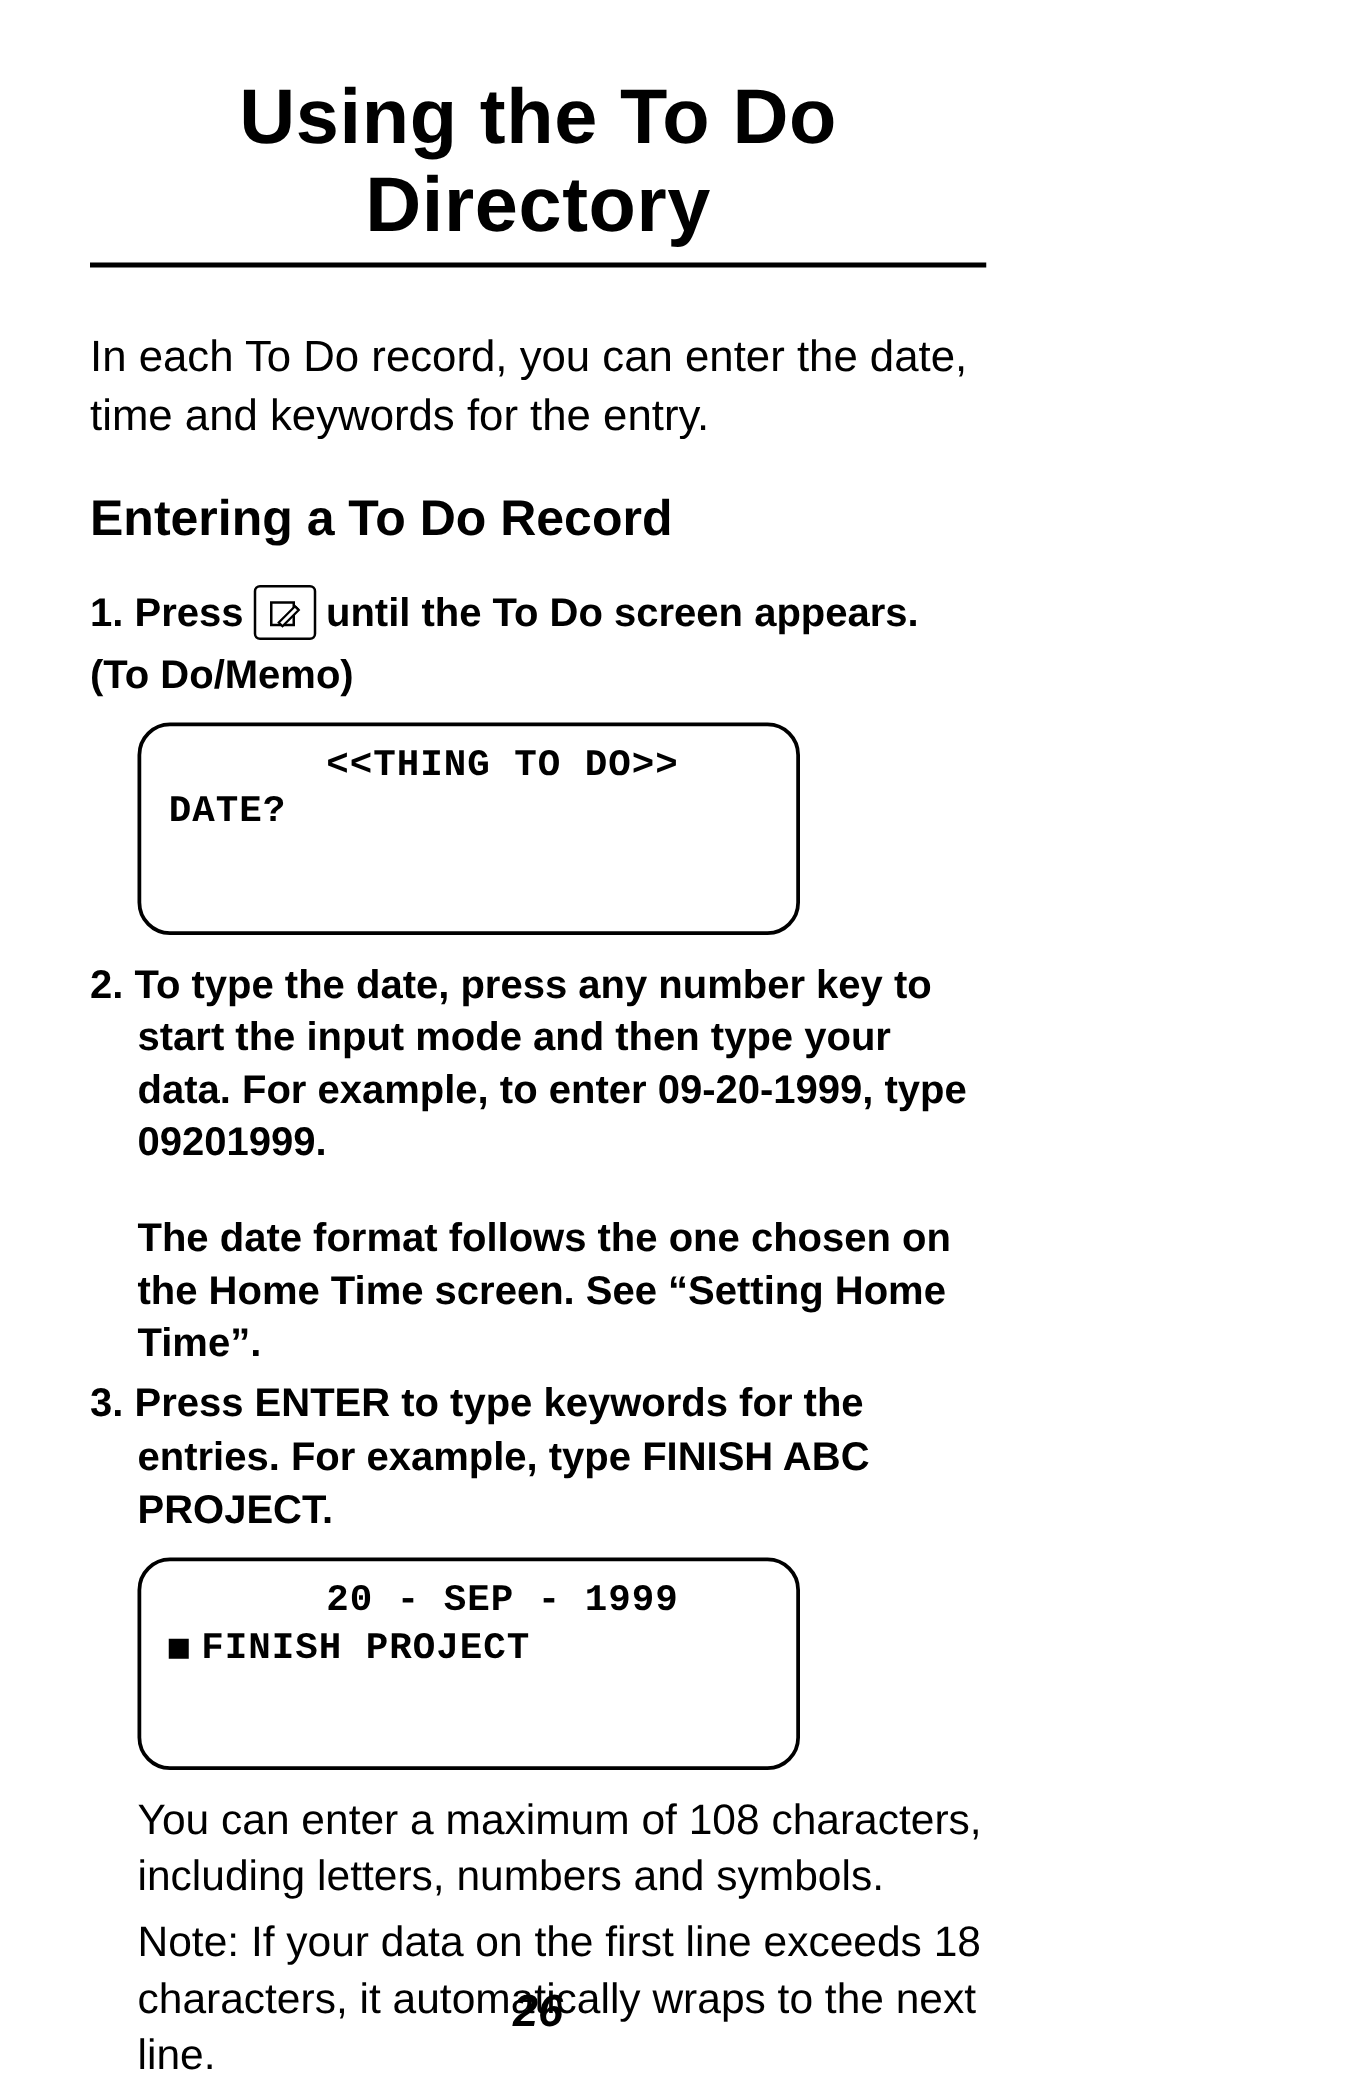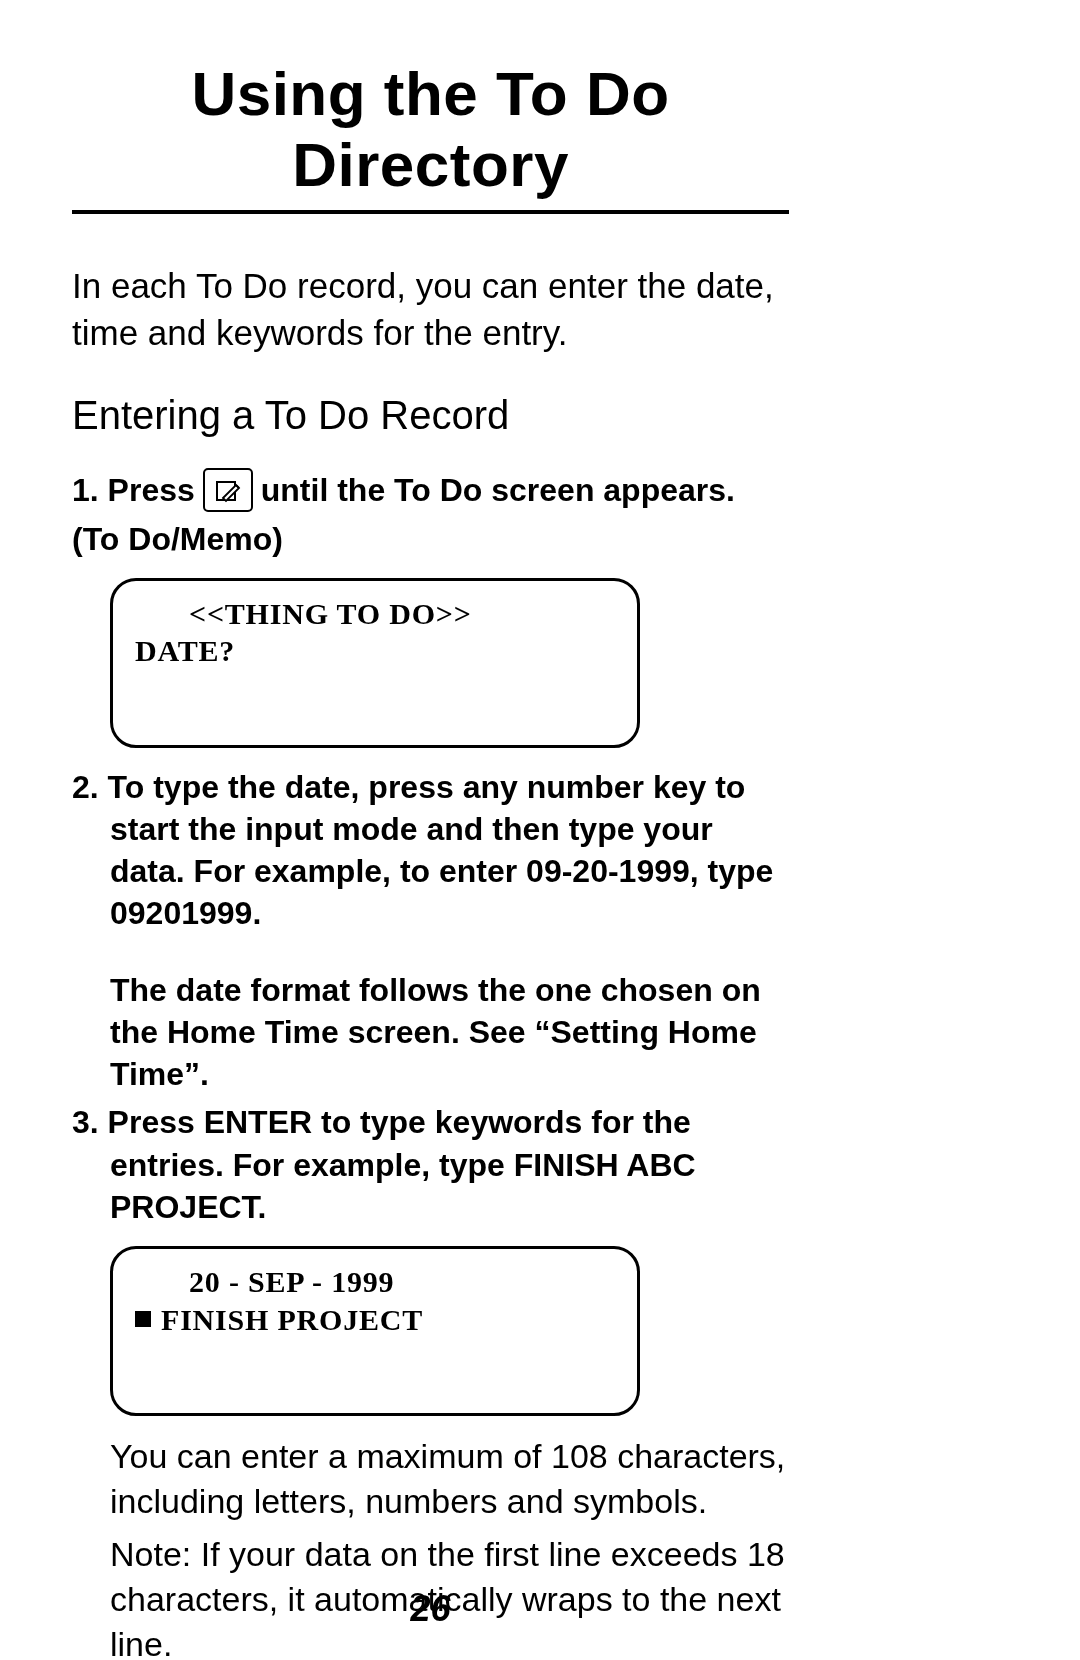--- a/index.html
+++ b/index.html
@@ -27,21 +27,21 @@
     border-top: 4px solid #000;
     margin: 10px 0 48px 0;
   }
   .intro {
     font-size: 35px;
     line-height: 1.35;
     margin-bottom: 36px;
   }
   .subheading {
     font-size: 40px;
-    font-weight: 400;
+    font-weight: 700;
     margin-bottom: 30px;
   }
   .step {
     font-size: 32px;
     font-weight: 700;
     line-height: 1.32;
     padding-left: 38px;
     text-indent: -38px;
     margin-bottom: 6px;
   }
@@ -71,21 +71,22 @@
     align-items: center;
     justify-content: center;
     width: 46px;
     height: 40px;
     border: 2.5px solid #000;
     border-radius: 5px;
     margin: 0 2px;
     vertical-align: middle;
   }
   .caps {
-    font-family: Liberation Serif, serif;
+    font-family: Liberation Mono, monospace;
+    text-align: center;
   }
   .screen {
     width: 530px;
     height: 170px;
     border: 3px solid #000;
     border-radius: 26px;
     margin: 18px 0 18px 38px;
     box-sizing: border-box;
     padding: 14px 22px;
     font-family: Arial, Helvetica, sans-serif;

